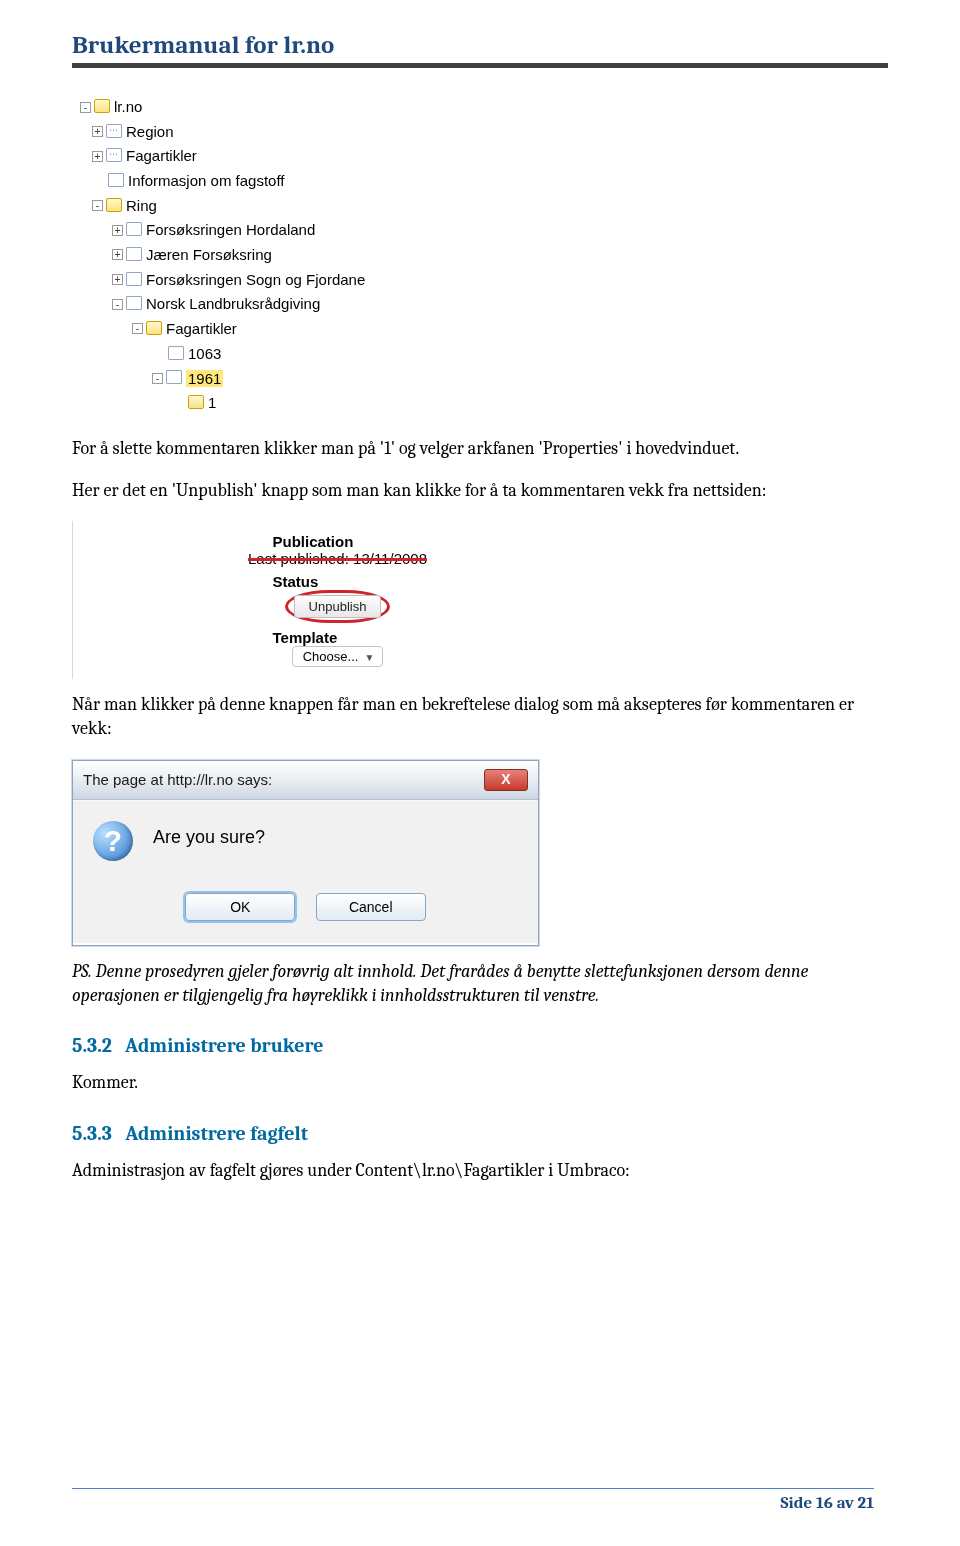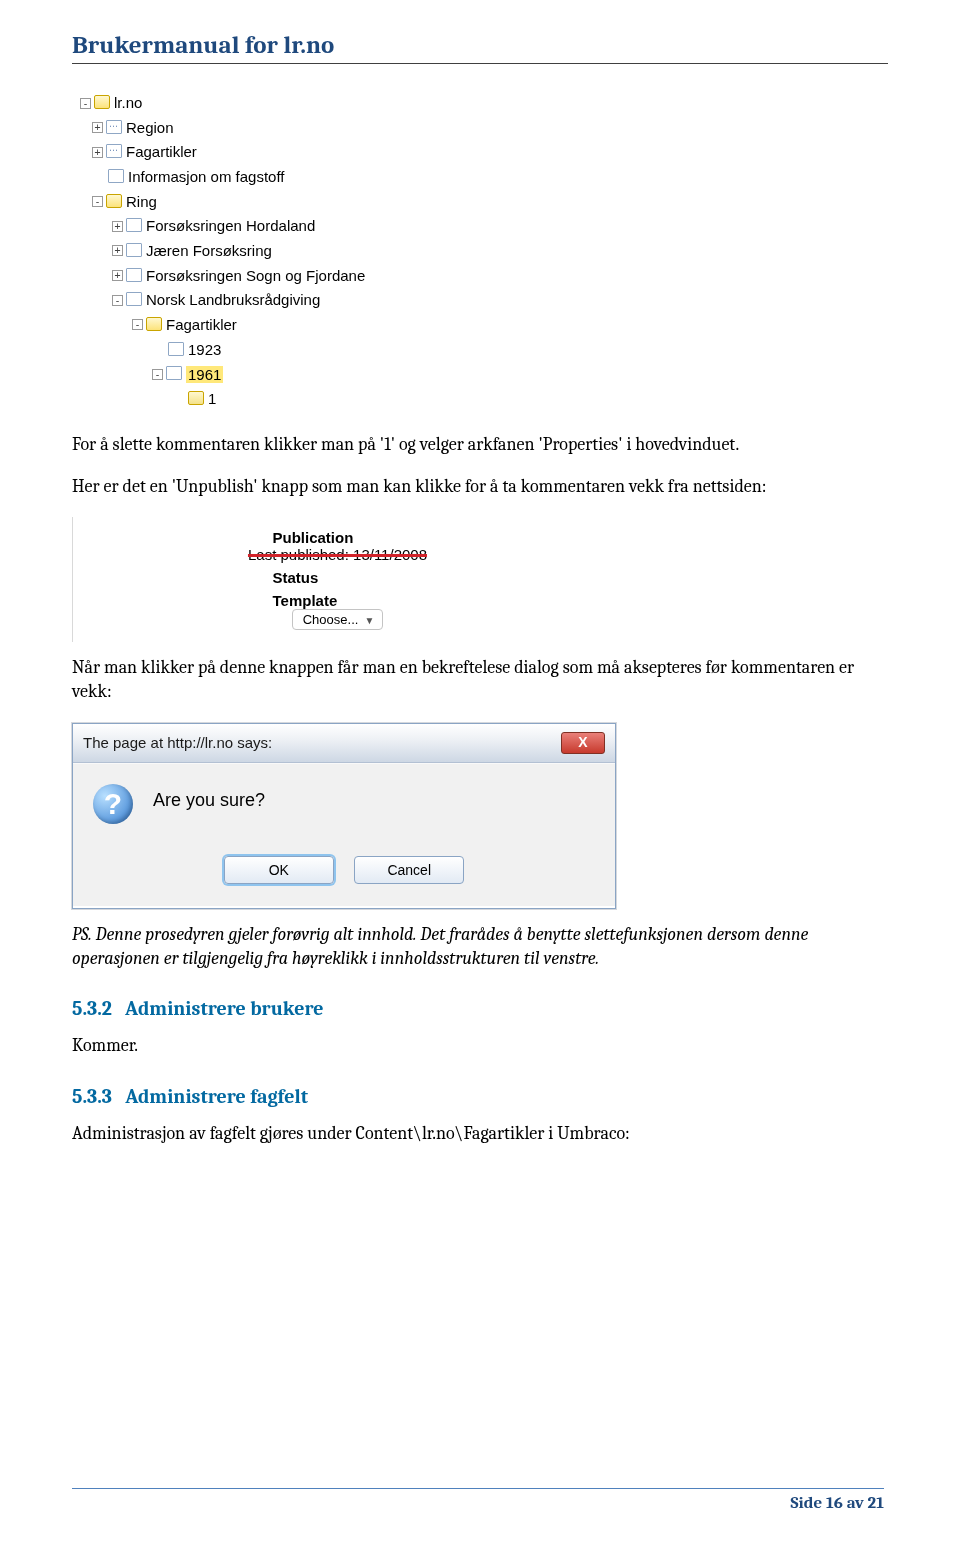--- a/index.html
+++ b/index.html
@@ -11,21 +11,21 @@
     margin: 0 auto;
     padding: 30px 72px 40px 72px;
     min-height: 1546px;
     position: relative;
   }
   .header-title {
     color: #1f497d;
     font-size: 25px;
     font-weight: bold;
     font-family: Cambria, Georgia, serif;
-    border-bottom: 1px solid #404040;
+    border-bottom: 5px solid #404040;
     padding-bottom: 4px;
     margin-bottom: 26px;
   }
   
   
   .tree {
     font-family: "Segoe UI", Tahoma, sans-serif;
     font-size: 15px;
     line-height: 1.55;
     color: #000;
@@ -91,21 +91,21 @@
   }
   .choose {
     display:inline-block;
     border:1px solid #c4c4c4; border-radius:4px;
     background:#fff; font-size:13px; padding:2px 8px 2px 10px;
   }
   .choose .caret { font-size:10px; margin-left:6px; color:#555;}
   
   
   .dialog {
-    width: 544px;
+    width: 467px;
     border:1px solid #8aa4c4;
     margin: 10px 0 8px 0;
     font-family: "Segoe UI", Tahoma, sans-serif;
     box-shadow: 0 0 0 1px #d5d8dd;
     padding-bottom: 2px;
   }
   .dialog-title {
     background: linear-gradient(180deg,#fff,#eef1f5 40%,#cdd7e4);
     border-bottom:1px solid #b3c0d3;
     padding: 8px 10px;
@@ -162,21 +162,21 @@
     color:#0369a1;
     font-family: Cambria, Georgia, serif;
     font-size: 20px;
     margin: 26px 0 6px 0;
   }
   
   
   .page-footer {
     position:absolute;
     bottom: 34px;
-    left: 72px; right: 76px;
+    left: 72px; right: 86px;
     border-top: 1px solid #4f81bd;
     padding-top: 4px;
     text-align: right;
     color:#1f497d;
     font-family: Cambria, Georgia, serif;
     font-size: 17px;
     font-weight: bold;
   }
 </style>
 </head>
@@ -188,35 +188,36 @@
   <div class="treeline"><span class="glue">&nbsp;</span><span class="expander">-</span><span class="tree-icon folder-open"></span><span class="lbl">lr.no</span></div>
   <div class="treeline"><span class="pad" style="width:20px"></span><span class="expander">+</span><span class="tree-icon docdots"></span><span class="lbl">Region</span></div>
   <div class="treeline"><span class="pad" style="width:20px"></span><span class="expander">+</span><span class="tree-icon docdots"></span><span class="lbl">Fagartikler</span></div>
   <div class="treeline"><span class="pad" style="width:34px"></span><span class="tree-icon doc"></span><span class="lbl">Informasjon om fagstoff</span></div>
   <div class="treeline"><span class="pad" style="width:20px"></span><span class="expander">-</span><span class="tree-icon folder-open"></span><span class="lbl">Ring</span></div>
   <div class="treeline"><span class="pad" style="width:40px"></span><span class="expander">+</span><span class="tree-icon doc"></span><span class="lbl">Forsøksringen Hordaland</span></div>
   <div class="treeline"><span class="pad" style="width:40px"></span><span class="expander">+</span><span class="tree-icon doc"></span><span class="lbl">Jæren Forsøksring</span></div>
   <div class="treeline"><span class="pad" style="width:40px"></span><span class="expander">+</span><span class="tree-icon doc"></span><span class="lbl">Forsøksringen Sogn og Fjordane</span></div>
   <div class="treeline"><span class="pad" style="width:40px"></span><span class="expander">-</span><span class="tree-icon doc"></span><span class="lbl">Norsk Landbruksrådgiving</span></div>
   <div class="treeline"><span class="pad" style="width:60px"></span><span class="expander">-</span><span class="tree-icon folder-open"></span><span class="lbl">Fagartikler</span></div>
-  <div class="treeline"><span class="pad" style="width:94px"></span><span class="tree-icon doc"></span><span class="lbl">1923</span></div>
+  <div class="treeline"><span class="pad" style="width:94px"></span><span class="tree-icon doc"></span><span class="lbl">1063</span></div>
   <div class="treeline"><span class="pad" style="width:80px"></span><span class="expander">-</span><span class="tree-icon doc"></span><span class="lbl highlight-node">1961</span></div>
   <div class="treeline"><span class="pad" style="width:114px"></span><span class="tree-icon folder"></span><span class="lbl">1</span></div>
 </div>
 
 <p class="para">For å slette kommentaren klikker man på '1' og velger arkfanen 'Properties' i hovedvinduet.</p>
 <p class="para">Her er det en 'Unpublish' knapp som man kan klikke for å ta kommentaren vekk fra nettsiden:</p>
 
 <div class="props">
   <div class="props-row">
     <div class="props-label">Publication</div>
     <div class="props-value"><span class="strike-red">Last published: 13/11/2008</span></div>
   </div>
   <div class="props-row">
     <div class="props-label">Status</div>
+    <div class="props-value"><span class="circle-mark"><span class="btn">Unpublish</span></span></div>
   </div>
   <div class="props-row">
     <div class="props-label">Template</div>
     <div class="props-value"><span class="choose"><span>Choose...</span><span class="caret">▼</span></span></div>
   </div>
 </div>
 
 <p class="para">Når man klikker på denne knappen får man en bekreftelese dialog som må aksepteres før kommentaren er vekk:</p>
 
 <div class="dialog">

